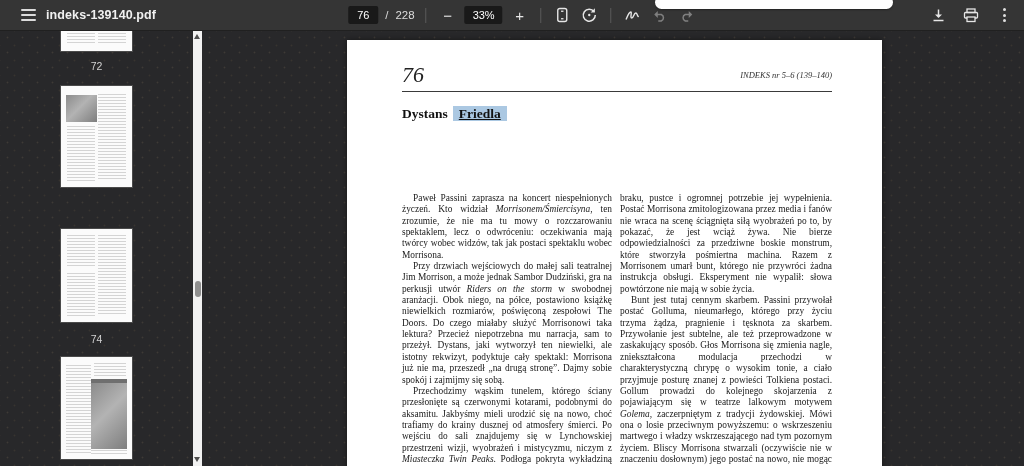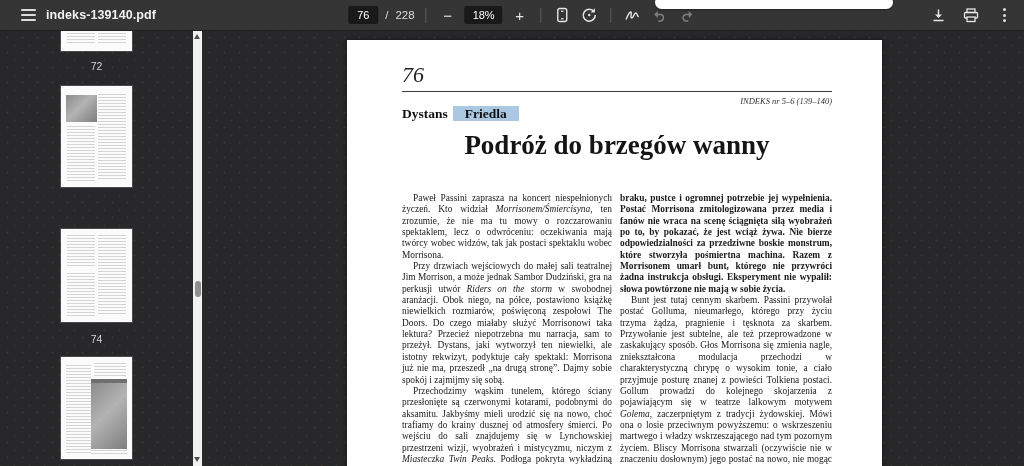--- a/index.html
+++ b/index.html
@@ -48,34 +48,34 @@
   .arrow-up{top:4px;border-bottom:5px solid #4e4e4e;}
   .arrow-down{bottom:4px;border-top:5px solid #4e4e4e;}
   .side-thumbk{position:absolute;left:1.5px;width:6px;top:251px;height:16px;background:#8f8f8f;border-radius:3px;}
 
   
   .main{position:absolute;left:202px;top:30px;width:822px;height:436px;overflow:hidden;}
   .page{position:absolute;left:145px;top:10px;width:535px;height:1200px;background:#ffffff;
         box-shadow:0 0 6px rgba(0,0,0,.45);color:#1b1b1b;}
   .pg-num{position:absolute;left:55px;top:22px;font-family:"Liberation Serif",serif;font-style:italic;
           font-size:22px;color:#222;}
-  .pg-journal{position:absolute;right:50px;top:56px;font-family:"Liberation Serif",serif;font-style:italic;
+  .pg-journal{position:absolute;right:50px;top:30px;font-family:"Liberation Serif",serif;font-style:italic;
           font-size:8.5px;color:#333;}
   .pg-rule{position:absolute;left:55px;right:50px;top:51px;border-top:1.6px solid #3a3a3a;}
   .pg-author{position:absolute;left:55px;top:66px;font-family:"Liberation Serif",serif;font-weight:700;
           font-size:13.5px;color:#111;}
-  .selection{background:#abc8e2;padding:0 12px;margin-left:5px;}
+  .selection{background:#abc8e2;padding:0 6px;margin-left:5px;text-decoration:underline;}
   .pg-title{position:absolute;left:55px;right:50px;top:90px;text-align:center;
           font-family:"Liberation Serif",serif;font-weight:700;font-size:27px;color:#141414;}
   .col{position:absolute;top:153px;font-family:"Liberation Serif",serif;font-size:9.4px;
        line-height:11.35px;text-align:justify;color:#191919;}
   .col-left{left:55px;width:210px;}
   .col-right{left:273px;width:212px;}
   .col p{margin:0;text-indent:11px;}
-  .col p.cont{text-indent:0;font-weight:bold;}
+  .col p.cont{text-indent:0;}
   .col i{font-style:italic;}
 </style>
 </head>
 <body>
 
 <div class="stage">
 
   <div class="toolbar">
     <div class="tb-btn hamburger">
       <span class="icon">
@@ -85,21 +85,21 @@
         <i></i>
     </div>
     <div class="filename">indeks-139140.pdf</div>
 
     <div class="center-controls">
       <div class="num-box">76</div>
       <span>/</span>
       <span>228</span>
       <span class="sep"></span>
       <div class="glyph-btn">−</div>
-      <div class="num-box" style="min-width:30px">18%</div>
+      <div class="num-box" style="min-width:30px">33%</div>
       <div class="glyph-btn">+</div>
       <span class="sep"></span>
       <div class="glyph-btn">
         <span class="icon">
           <svg width="14" height="16" viewBox="0 0 14 16">
               <rect x="2.5" y="1.5" width="9" height="13" rx="2" fill="none" stroke="#e6e6e6" stroke-width="1.4"></rect>
               <rect x="5.8" y="3.6" width="2.4" height="1.3" fill="#e6e6e6"></rect>
               <rect x="5.8" y="11.1" width="2.4" height="1.3" fill="#e6e6e6"></rect>
             </svg>
         </span>
@@ -210,21 +210,20 @@
     <div class="page">
 
       <div class="pg-num">76</div>
       <div class="pg-journal">INDEKS nr 5–6 (139–140)</div>
       <div class="pg-rule"></div>
 
       <div class="pg-author">
         <span>Dystans</span><span class="selection">Friedla</span>
       </div>
 
-      <div class="pg-title">Podróż do brzegów wanny</div>
 
       <div class="col col-left">
         <p><span>Paweł Passini zaprasza na koncert niespełnionych życzeń. Kto widział </span><i>Morrisonem/Śmiercisyna</i><span>, ten zrozumie, że nie ma tu mowy o rozczarowaniu spektaklem, lecz o odwróceniu: oczekiwania mają twórcy wobec widzów, tak jak postaci spektaklu wobec Morrisona.</span></p>
         <p><span>Przy drzwiach wejściowych do małej sali teatralnej Jim Morrison, a może jednak Sambor Dudziński, gra na perkusji utwór </span><i>Riders on the storm</i><span> w swobodnej aranżacji. Obok niego, na półce, postawiono książkę niewielkich rozmiarów, poświęconą zespołowi The Doors. Do czego miałaby służyć Morrisonowi taka lektura? Przecież niepotrzebna mu narracja, sam to przeżył. Dystans, jaki wytworzył ten niewielki, ale istotny rekwizyt, podyktuje cały spektakl: Morrisona już nie ma, przeszedł „na drugą stronę”.  Dajmy sobie spokój i zajmijmy się sobą.</span></p>
         <p><span>Przechodzimy wąskim tunelem, którego ściany przesłonięte są czerwonymi kotarami, podobnymi do aksamitu. Jakbyśmy mieli urodzić się na nowo, choć trafiamy do krainy dusznej od atmosfery śmierci. Po wejściu do sali znajdujemy się w Lynchowskiej przestrzeni wizji, wyobrażeń i mistycyzmu, niczym z </span><i>Miasteczka Twin Peaks</i><span>. Podłoga pokryta wykładziną zrobioną z kawałków</span></p>
       </div>
 
       <div class="col col-right">
         <p class="cont"><span>braku, pustce i ogromnej potrzebie jej wypełnienia. Postać Morrisona zmitologizowana przez media i fanów nie wraca na scenę ściągnięta siłą wyobrażeń po to, by pokazać, że jest wciąż żywa. Nie bierze odpowiedzialności za przedziwne boskie monstrum, które stworzyła pośmiertna machina. Razem z Morrisonem umarł bunt, którego nie przywróci żadna instrukcja obsługi. Eksperyment nie wypalił: słowa powtórzone nie mają w sobie życia.</span></p>
         <p><span>Bunt jest tutaj cennym skarbem. Passini przywołał postać Golluma, nieumarłego, którego przy życiu trzyma żądza, pragnienie i tęsknota za skarbem. Przywołanie jest subtelne, ale też przeprowadzone w zaskakujący sposób. Głos Morrisona się zmienia nagle, zniekształcona modulacja przechodzi w charakterystyczną chrypę o wysokim tonie, a ciało przyjmuje posturę znanej z powieści Tolkiena postaci. Gollum prowadzi do kolejnego skojarzenia z pojawiającym się w teatrze lalkowym motywem </span><i>Golema</i><span>, zaczerpniętym z tradycji żydowskiej. Mówi ona o losie przeciwnym powyższemu: o wskrzeszeniu martwego i władzy wskrzeszającego nad tym pozornym życiem. Bliscy Morrisona stwarzali (oczywiście nie w znaczeniu dosłownym) jego postać na nowo, nie mogąc pogodzić</span></p>

